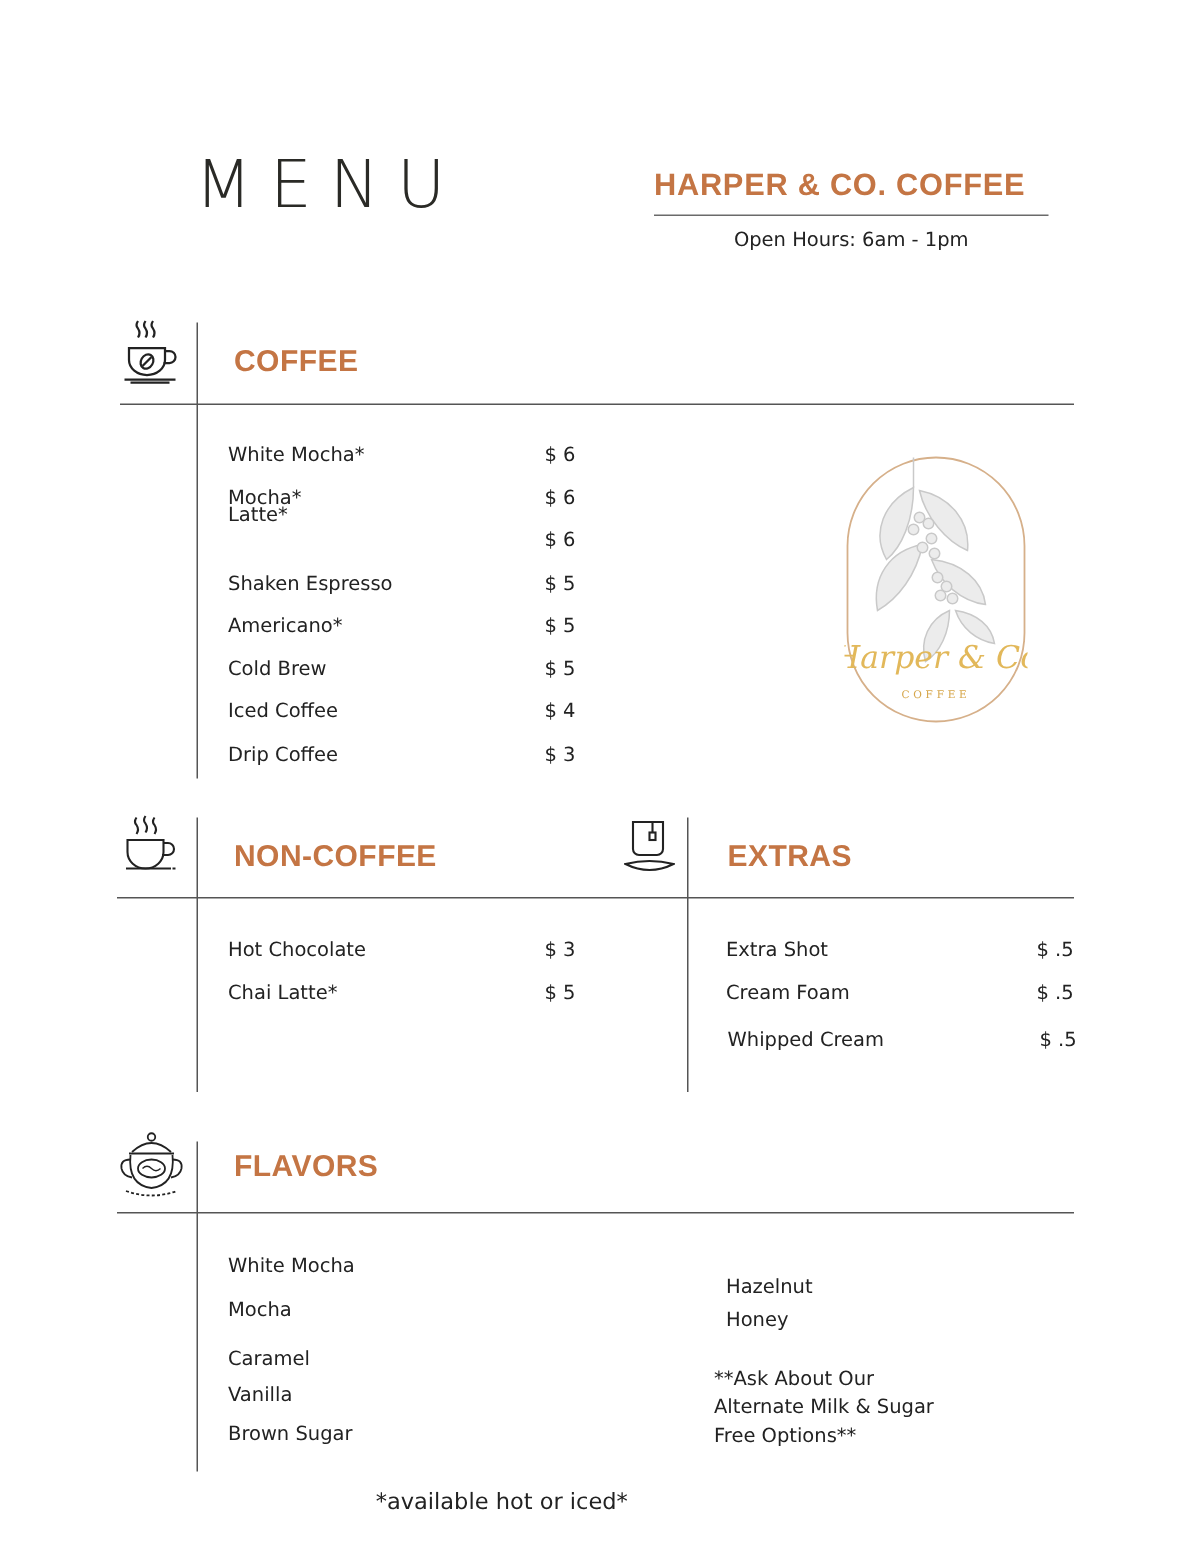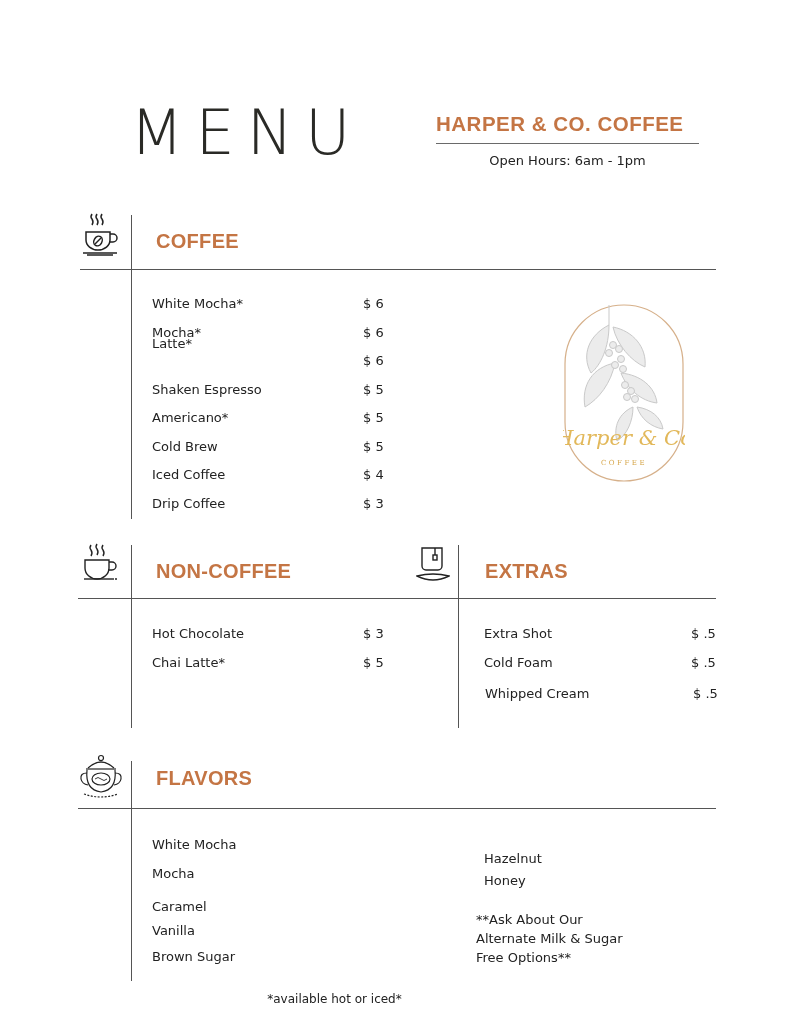--- a/index.html
+++ b/index.html
@@ -1,32 +1,32 @@
 <!DOCTYPE html>
 <html><head>
 <meta charset="utf-8">
 <style>
   html, body { margin: 0; padding: 0; background: #ffffff; }
   body { width: 800px; height: 1036px; position: relative; overflow: hidden;
          font-family: "DejaVu Sans", sans-serif; color: #1e1e1e; }
   .abs { position: absolute; }
-  .menu-title { left: 130px; top: 102px; font-size: 62px; letter-spacing: 12px;
+  .menu-title { left: 130px; top: 102px; font-size: 44px; letter-spacing: 12px;
                 font-weight: 300; color: #2a2a26; font-family: "DejaVu Sans", sans-serif; line-height: 1; }
   .brand { left: 436px; top: 112px; width: 263px; text-align: left; font-size: 20.5px;
            font-weight: bold; color: #c47544; letter-spacing: 0.5px; font-family: "Liberation Sans", sans-serif; }
   .brand-rule { left: 436px; top: 143px; width: 263px; height: 1px; background: #6a6a6a; }
   .hours { left: 436px; top: 153px; width: 263px; text-align: center; font-size: 13px; color: #222; }
   .hline { height: 1px; background: #555; }
   .vline { width: 1px; background: #555; }
   .sec-title { font-size: 20px; font-weight: bold; color: #c47544; letter-spacing: 0.3px;
                font-family: "Liberation Sans", sans-serif; }
   .item { font-size: 13px; color: #222; line-height: 1; white-space: nowrap; }
   .icon svg { display: block; }
   .logo { left: 563px; top: 303px; width: 122px; height: 180px; }
-  .footnote { left: 0; width: 669px; top: 992px; text-align: center; font-size: 12px; color: #222; }
+  .footnote { left: 0; width: 669px; top: 992px; text-align: center; font-size: 15px; color: #222; }
 </style>
 </head>
 <body>
 
 <div class="abs menu-title">MENU</div>
 <div class="abs brand">HARPER &amp; CO. COFFEE</div>
 <div class="abs brand-rule"></div>
 <div class="abs hours">Open Hours: 6am - 1pm</div>
 
 <div class="abs icon" style="left:82px;top:212px;">
@@ -118,21 +118,21 @@
     <path d="M1 30 q16 8 32 0 q-16 -4 -32 0z"></path>
   </svg>
 </div>
 <div class="abs vline" style="left:458px;top:545px;height:183px;"></div>
 <div class="abs sec-title" style="left:485px;top:560px;">EXTRAS</div>
 <div class="abs hline" style="left:458px;top:598px;width:258px;"></div>
 
 <div class="abs" style="left:484px;top:627px;width:232px;">
   <div class="abs item" style="left:0;top:0;">Extra Shot</div>
   <div class="abs item" style="left:207px;top:0;">$ .5</div>
-  <div class="abs item" style="left:0;top:28.5px;">Cold Foam</div>
+  <div class="abs item" style="left:0;top:28.5px;">Cream Foam</div>
   <div class="abs item" style="left:207px;top:28.5px;">$ .5</div>
   <div class="abs item" style="left:1px;top:60px;">Whipped Cream</div>
   <div class="abs item" style="left:209px;top:60px;">$ .5</div>
 </div>
 
 <div class="abs icon" style="left:78px;top:754px;">
   <svg width="46" height="46" viewBox="0 0 46 46" fill="none" stroke="#222" stroke-width="1.2">
     <circle cx="23" cy="4" r="2.5"></circle>
     <path d="M10 14 q13 -12 26 0"></path>
     <path d="M8 15 h30"></path>

